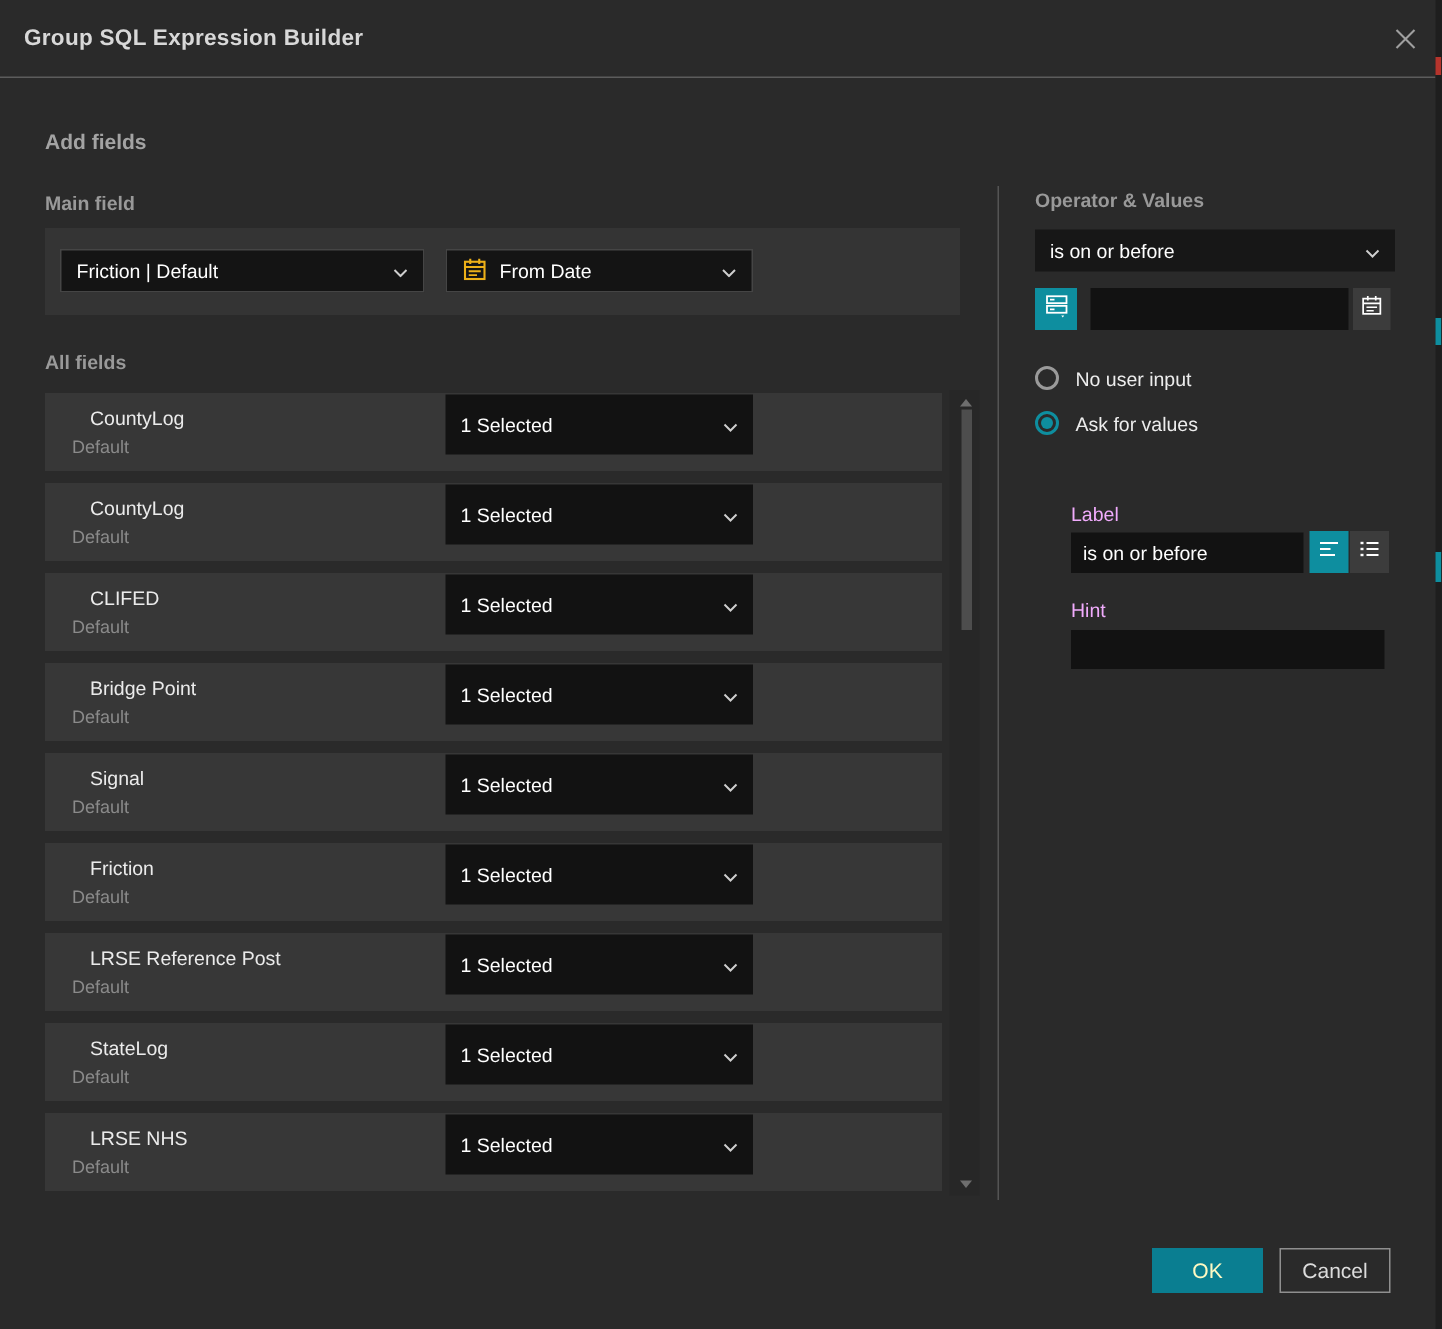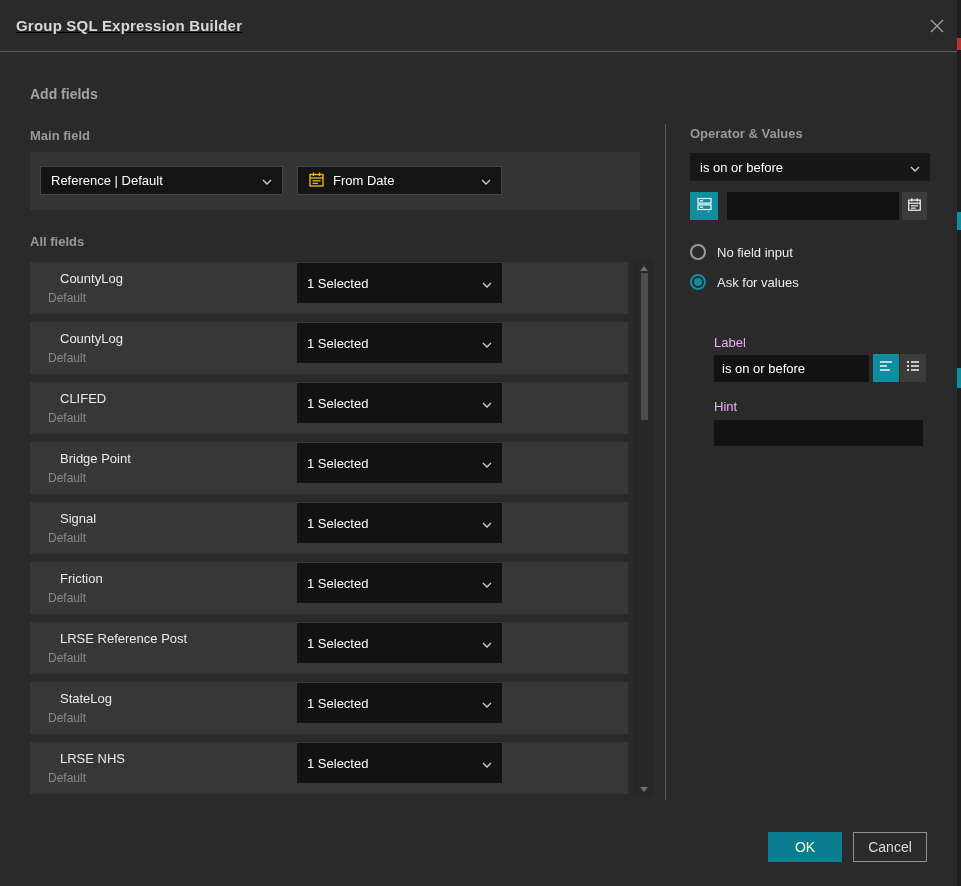--- a/index.html
+++ b/index.html
@@ -10,21 +10,21 @@
     --row-bg:#373737;
     --panel-bg:#343434;
     --input-bg:#141414;
   }
   *{margin:0;padding:0;box-sizing:border-box;}
   html,body{background:#1a1a1a;}
   body{font-family:"Liberation Sans",sans-serif;}
   .dialog{position:relative;width:961px;height:886px;background:var(--dialog-bg);overflow:hidden;}
 
   
-  .titlebar{position:absolute;top:0;left:0;width:957px;height:52px;border-bottom:1px solid #5c5c5c;display:flex;align-items:center;padding:2px 16px;text-decoration:underline;}
+  .titlebar{position:absolute;top:0;left:0;width:957px;height:52px;border-bottom:1px solid #5c5c5c;display:flex;align-items:center;padding:2px 16px;}
   .title{font-size:15px;font-weight:700;color:#d8d8d8;letter-spacing:.2px;}
   .close-btn{position:absolute;right:14px;top:16px;width:20px;height:20px;display:flex;align-items:center;justify-content:center;cursor:pointer;}
 
   .h-section{position:absolute;font-size:14px;font-weight:700;color:#a3a3a3;}
   .h-sub{position:absolute;font-size:13px;font-weight:700;color:#999;}
   .h-plain{position:absolute;font-size:13px;font-weight:400;color:#f0abfc;}
 
   
   .main-field-box{position:absolute;left:30px;top:152px;width:610px;height:58px;background:var(--panel-bg);}
   .select{display:flex;align-items:center;background:var(--input-bg);border:1px solid #454545;color:#fff;font-size:13px;padding:0 10px;cursor:pointer;}
@@ -87,21 +87,21 @@
     <svg width="16" height="16" viewBox="0 0 16 16">
         <path d="M2 2 L14 14 M14 2 L2 14" stroke="#9f9f9f" stroke-width="1.4" fill="none"></path>
       </svg>
   </div>
 
   <div class="h-section" style="left:30px;top:86px;">Add fields</div>
   <div class="h-sub" style="left:30px;top:128px;">Main field</div>
 
   <div class="main-field-box">
     <div class="select sel-layer">
-      <span>Reference | Default</span>
+      <span>Friction | Default</span>
       <span class="chev">
         <svg width="10" height="6" viewBox="0 0 10 6">
             <path d="M1 1 L5 5 L9 1" stroke="#cfcfcf" stroke-width="1.3" fill="none"></path>
           </svg>
       </span>
     </div>
     <div class="select sel-field">
       <span>
         <svg width="17" height="17" viewBox="0 0 17 17" fill="none">
           <rect x="2" y="3.5" width="13" height="11.5" stroke="var(--calendar-yellow)" stroke-width="1.4"></rect>
@@ -250,21 +250,21 @@
         <line x1="5.5" y1="1.5" x2="5.5" y2="5" stroke="#fff" stroke-width="1.3"></line>
         <line x1="11.5" y1="1.5" x2="11.5" y2="5" stroke="#fff" stroke-width="1.3"></line>
         <line x1="4.5" y1="10" x2="12.5" y2="10" stroke="#fff" stroke-width="1.2"></line>
         <line x1="4.5" y1="12.6" x2="10" y2="12.6" stroke="#fff" stroke-width="1.2"></line>
       </svg>
     </span>
   </div>
 
   <div class="radio-row" style="top:244px;">
     <span class="radio-circle"></span>
-    <span class="radio-label">No field input</span>
+    <span class="radio-label">No user input</span>
   </div>
   <div class="radio-row" style="top:274px;">
     <span class="radio-circle checked">
         <span class="radio-dot"></span>
       </span>
     <span class="radio-label">Ask for values</span>
   </div>
 
 
   <div class="h-plain" style="left:714px;top:335px;">Label</div>

